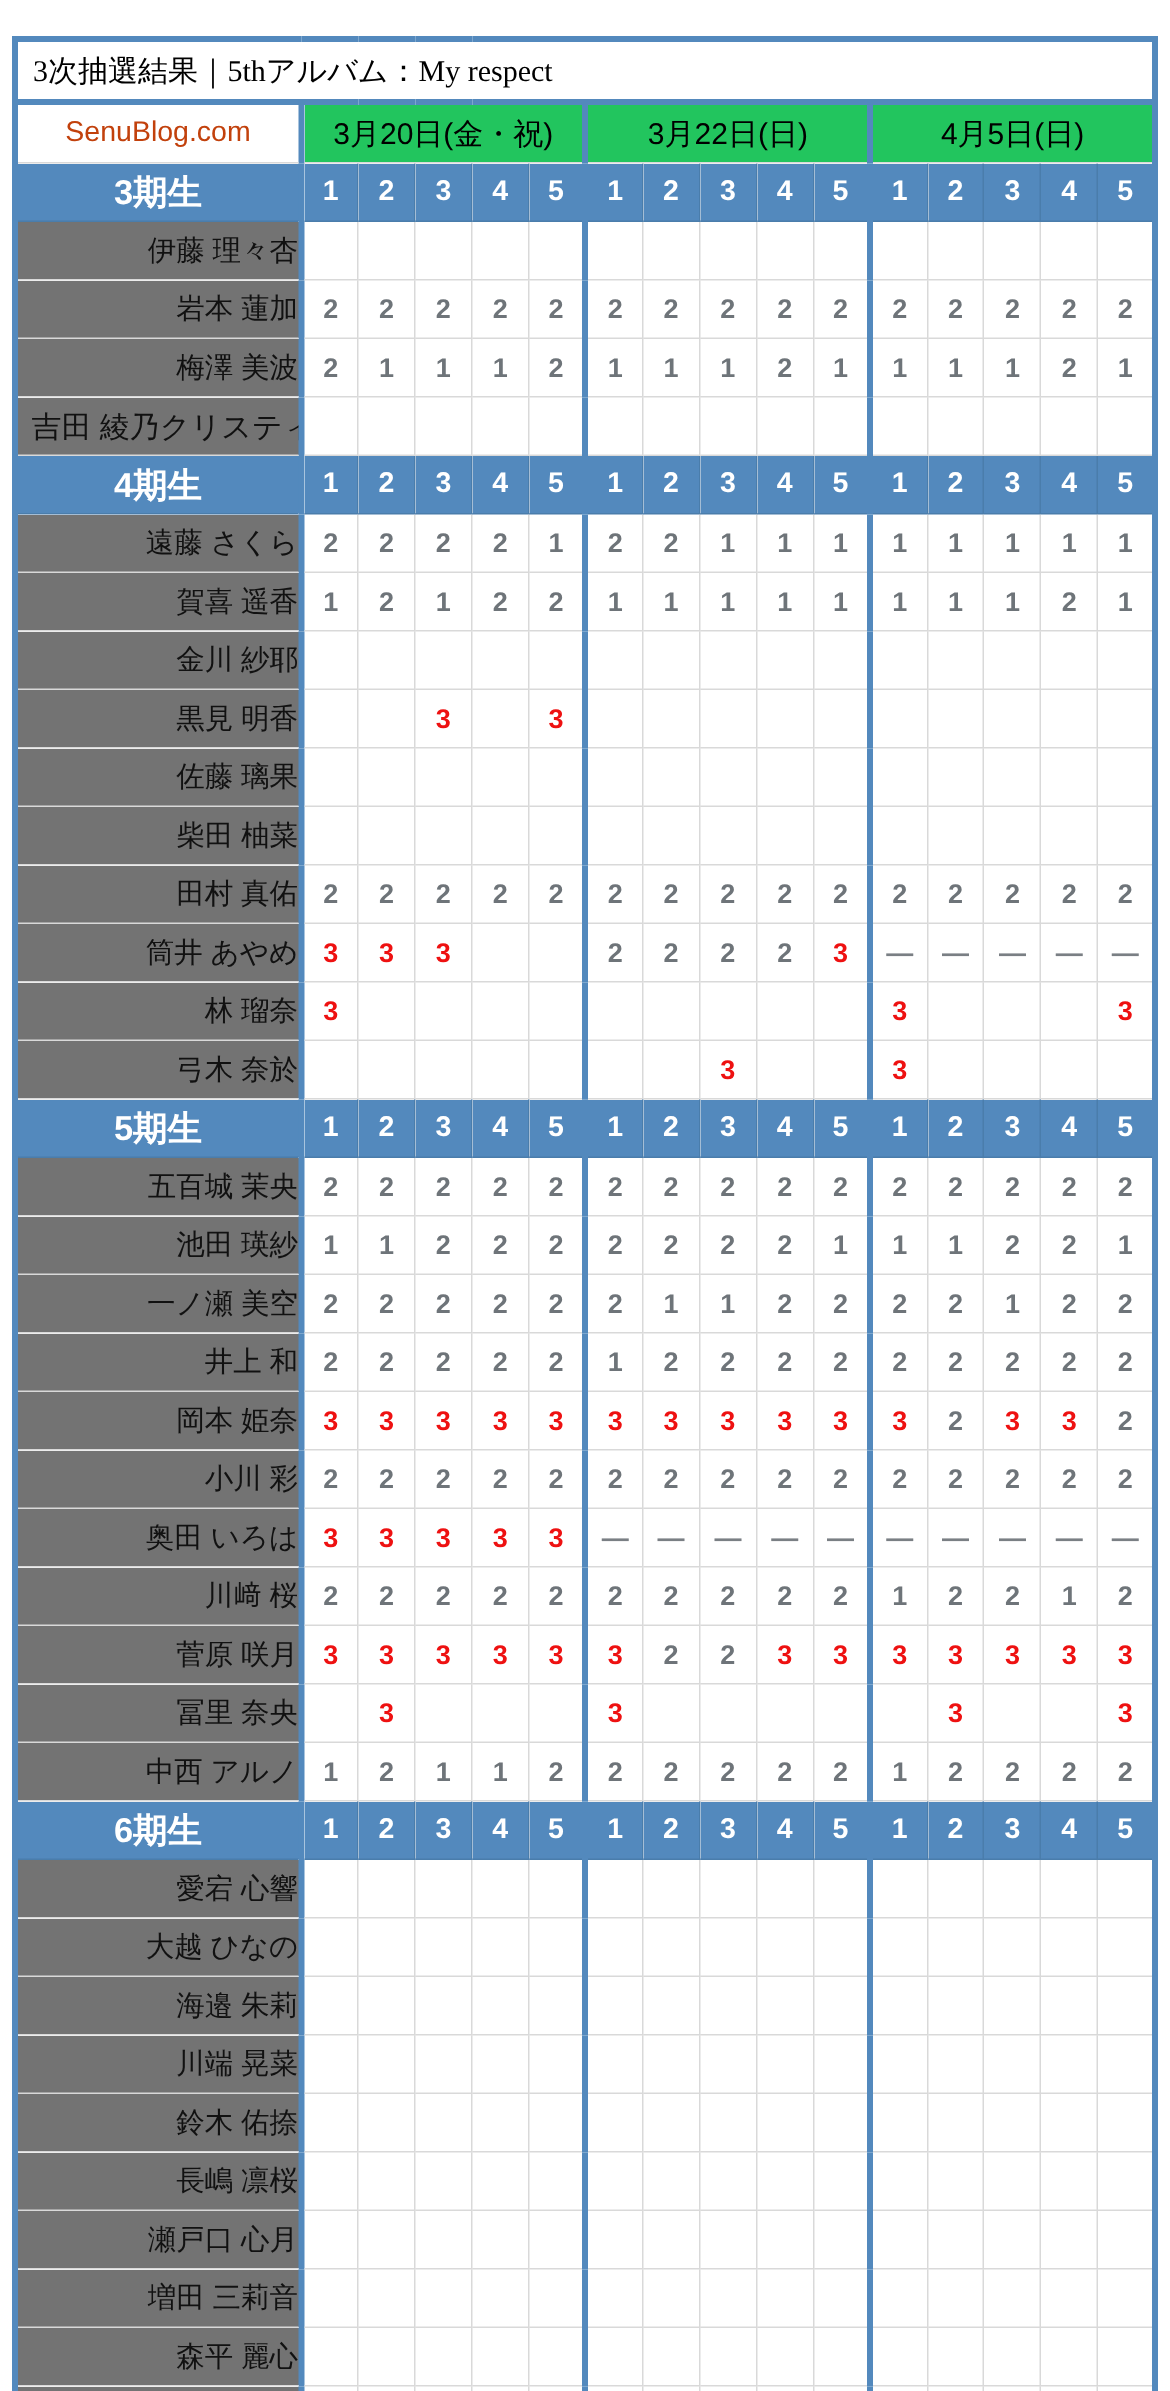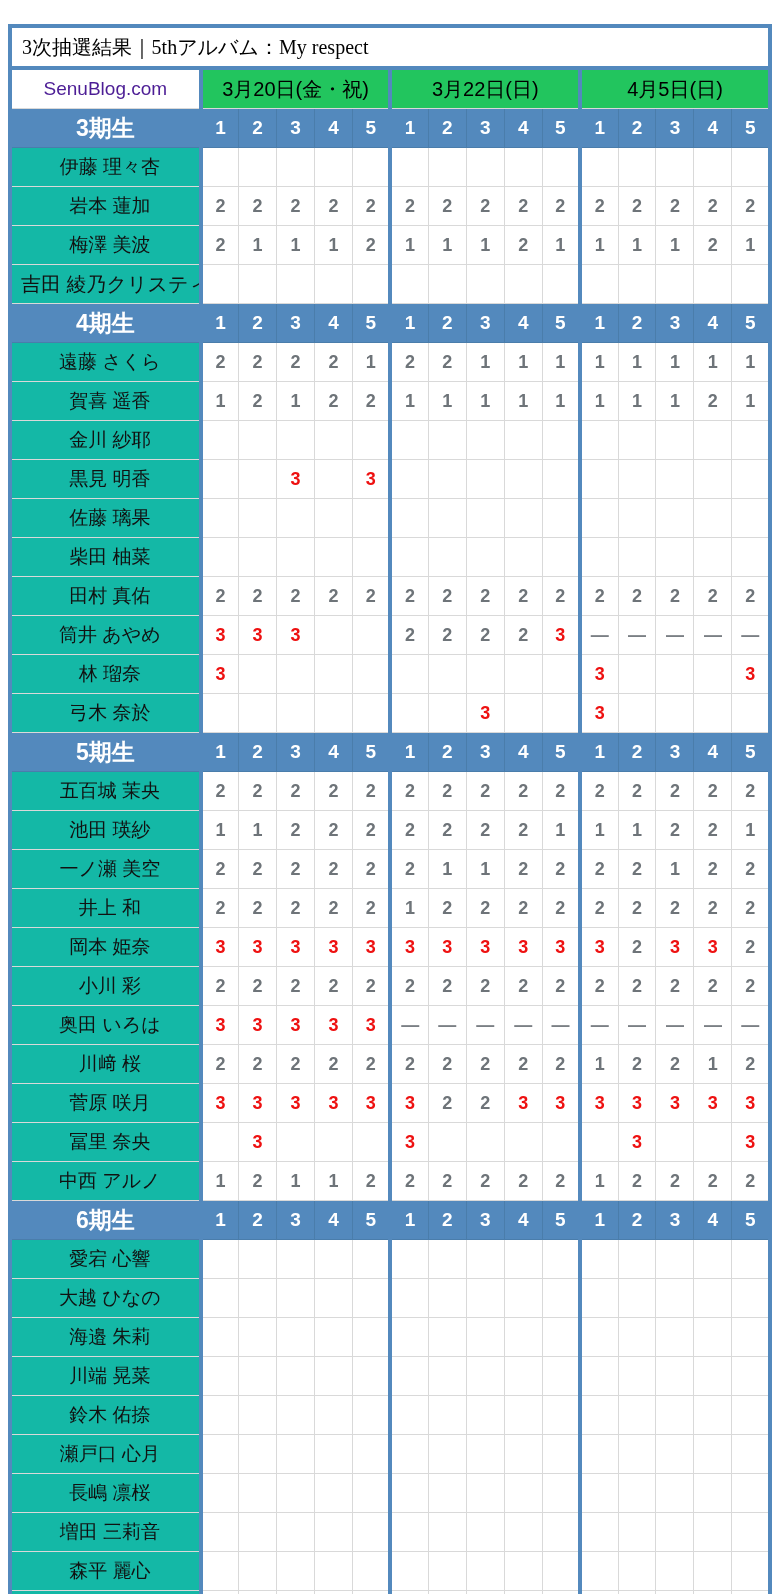--- a/index.html
+++ b/index.html
@@ -5,30 +5,30 @@
   html,body{margin:0;padding:0;background:#ffffff;}
   body{width:780px;font-family:"Liberation Sans","DejaVu Sans",sans-serif;}
   .wrap{padding:24px 8px 10px 8px;}
   table{border-collapse:collapse;table-layout:fixed;width:764px;border:4px solid #5389bd;}
   col.name-col{width:186px;}
   col.num-col{width:37px;}
   td{border:1px solid #d9d9d9;height:38px;padding:0;vertical-align:middle;overflow:hidden;white-space:nowrap;}
   
   .title-cell{border-bottom:4px solid #5389bd;font-size:20px;color:#000;padding:0 10px;text-align:left;background:#fff;font-family:Liberation Serif, serif;}
   
-  .brand-cell{border-right:4px solid #5389bd;font-size:19px;text-align:center;color:#4c1d95;background:#fff;}
+  .brand-cell{border-right:4px solid #5389bd;font-size:19px;text-align:center;color:#c2410c;background:#fff;}
   .date-cell{font-size:20px;text-align:center;color:#000;background:#22c55e;}
   .gend{border-right:4px solid #5389bd;}
   
   .section-row td{background:#5389bd;color:#ffffff;border:1px solid #4a7dab;}
   .section-label{font-size:23px;font-weight:bold;text-align:center;border-right:4px solid #5389bd !important;}
   .section-num{font-size:19px;font-weight:bold;text-align:center;}
   .section-row .gend{border-right:4px solid #5389bd !important;}
   
-  .name-cell{font-size:19px;color:#111;text-align:center;padding:0 0 0 9px;border-right:4px solid #5389bd;background:#14b8a6;}
+  .name-cell{font-size:19px;color:#111;text-align:right;padding:0 0 0 9px;border-right:4px solid #5389bd;background:#737373;}
   .name-cell.small{font-size:20px;}
   .val{font-size:18px;font-weight:bold;color:#6e7479;text-align:center;background:#fff;}
   .val.red{color:#ee1111;}
   .val.dash{color:#7a7f84;font-weight:bold;}
 </style>
 </head>
 <body>
 
 <div class="wrap">
   <table>
@@ -666,39 +666,39 @@
           <td class="val"></td>
           <td class="val"></td>
           <td class="val gend"></td>
           <td class="val"></td>
           <td class="val"></td>
           <td class="val"></td>
           <td class="val"></td>
           <td class="val"></td>
         </tr>
         <tr>
+          <td class="name-cell">長嶋 凛桜</td>
+          <td class="val"></td>
+          <td class="val"></td>
+          <td class="val"></td>
+          <td class="val"></td>
+          <td class="val gend"></td>
+          <td class="val"></td>
+          <td class="val"></td>
+          <td class="val"></td>
+          <td class="val"></td>
+          <td class="val gend"></td>
+          <td class="val"></td>
+          <td class="val"></td>
+          <td class="val"></td>
+          <td class="val"></td>
+          <td class="val"></td>
+        </tr>
+        <tr>
           <td class="name-cell">瀬戸口 心月</td>
-          <td class="val"></td>
-          <td class="val"></td>
-          <td class="val"></td>
-          <td class="val"></td>
-          <td class="val gend"></td>
-          <td class="val"></td>
-          <td class="val"></td>
-          <td class="val"></td>
-          <td class="val"></td>
-          <td class="val gend"></td>
-          <td class="val"></td>
-          <td class="val"></td>
-          <td class="val"></td>
-          <td class="val"></td>
-          <td class="val"></td>
-        </tr>
-        <tr>
-          <td class="name-cell">長嶋 凛桜</td>
           <td class="val"></td>
           <td class="val"></td>
           <td class="val"></td>
           <td class="val"></td>
           <td class="val gend"></td>
           <td class="val"></td>
           <td class="val"></td>
           <td class="val"></td>
           <td class="val"></td>
           <td class="val gend"></td>

